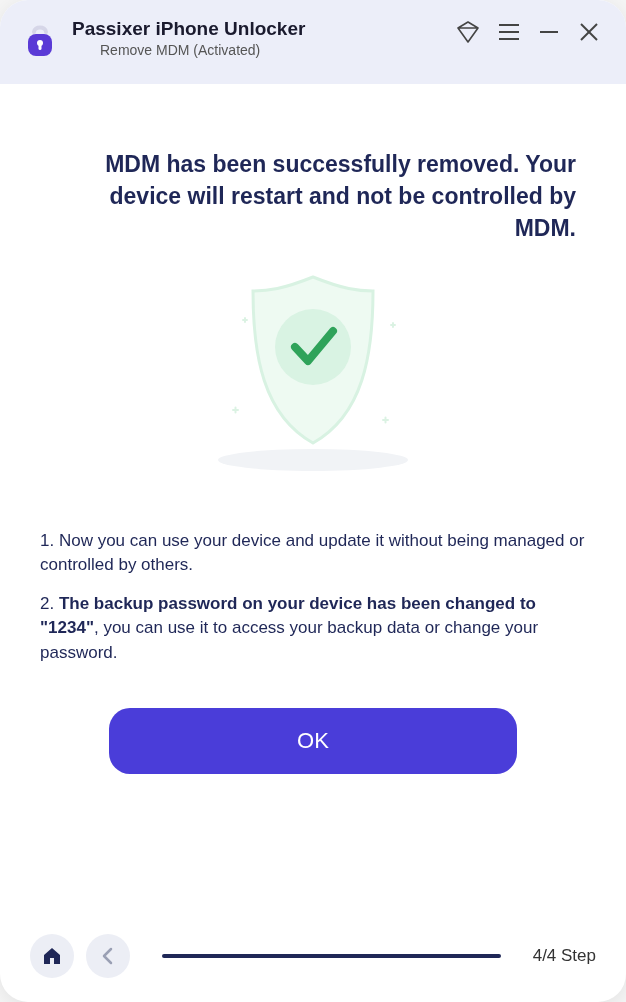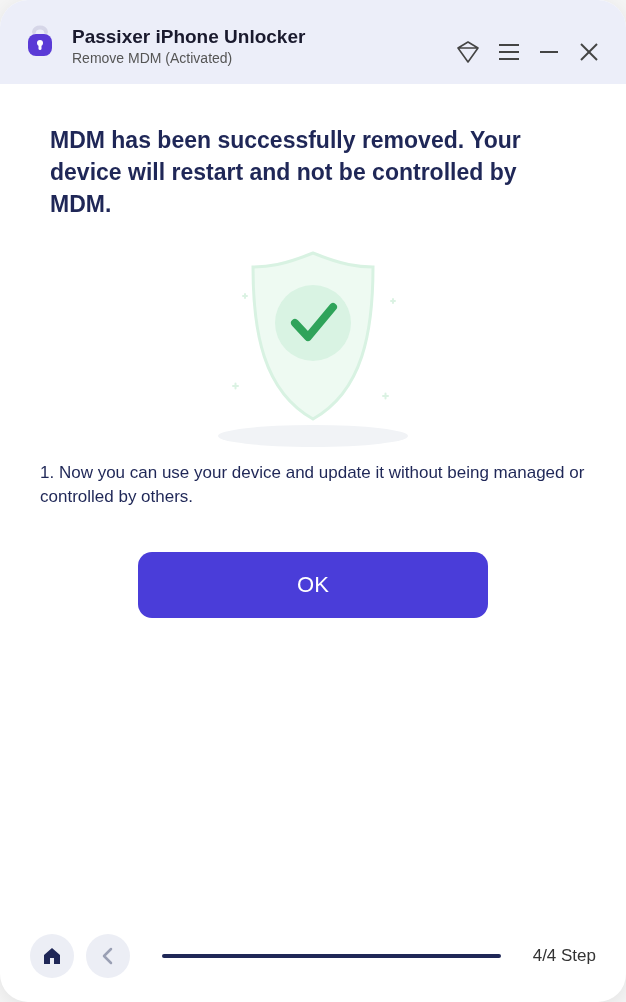--- a/index.html
+++ b/index.html
@@ -17,90 +17,93 @@
   border-radius: 28px;
   overflow: hidden;
   display: flex;
   flex-direction: column;
   box-shadow: 0 4px 20px rgba(0,0,0,0.08);
 }
 .titlebar {
   background: #eceef9;
   padding: 18px 24px 18px 20px;
   display: flex;
-  align-items: flex-end;
+  align-items: flex-start;
 }
 .logo-wrap {
   margin-right: 12px;
 }
 .titles {
   flex: 1;
 }
 .app-title {
   font-size: 19px;
   font-weight: 700;
   color: #1a1a2e;
 }
 .subtitle {
   font-size: 14px;
   color: #555;
   margin-top: 2px;
+  margin-left: 28px;
 }
 .win-controls {
   display: flex;
   align-items: center;
   gap: 14px;
 }
 .win-controls svg { display: block; }
 .content {
   flex: 1;
   padding: 40px 40px 0 40px;
   display: flex;
   flex-direction: column;
   overflow: hidden;
 }
 .headline {
   font-size: 23px;
   font-weight: 800;
   color: #1f2757;
-  text-align: left;
+  text-align: right;
   line-height: 1.4;
   margin-bottom: 20px;
   padding: 0 10px;
+  margin-top: 24px;
 }
 .shield-wrap {
   display: flex;
   justify-content: center;
   margin-bottom: 10px;
 }
 .note-label {
   color: #e63946;
   font-size: 18px;
   margin-bottom: 12px;
 }
 .notes {
   color: #1f2757;
   font-size: 17px;
   line-height: 1.45;
+  margin-top: 44px;
 }
 .notes p { margin-bottom: 14px; }
 .notes .bold { font-weight: 700; }
 .ok-wrap {
   display: flex;
   justify-content: center;
   margin-top: 28px;
 }
 .ok-btn {
   background: #4a3dd9;
   color: #fff;
   border: none;
-  border-radius: 14px;
+  border-radius: 21px;
   font-size: 22px;
   padding: 20px 0;
-  width: 350px;
+  width: 408px;
   cursor: pointer;
 }
 .footer {
   padding: 20px 30px 24px 30px;
   display: flex;
   align-items: center;
   gap: 12px;
 }
 .foot-btn {
   width: 44px;
@@ -192,20 +195,21 @@
         </g>
         <path d="M140 12 C110 24 95 26 80 26 C80 90 90 150 140 178 C190 150 200 90 200 26 C185 26 170 24 140 12 Z" fill="#eefaf2" stroke="#d8f2e2" stroke-width="3"></path>
         <circle cx="140" cy="82" r="38" fill="#d9f3e3"></circle>
         <path d="M122 82 L135 96 L160 66" stroke="#2fa35a" stroke-width="8" fill="none" stroke-linecap="round" stroke-linejoin="round"></path>
       </svg>
     </div>
 
 
     <div class="notes">
       <p>1. Now you can use your device and update it without being managed or controlled by others.</p>
+      <p><span>2. </span><span class="bold">The backup password on your device has been changed to "1234"</span><span>, you can use it to access your backup data or change your password.</span></p>
     </div>
 
     <div class="ok-wrap">
       <button class="ok-btn">OK</button>
     </div>
   </div>
 
   <div class="footer">
     <button class="foot-btn">
       <svg width="22" height="22" viewBox="0 0 22 22">

